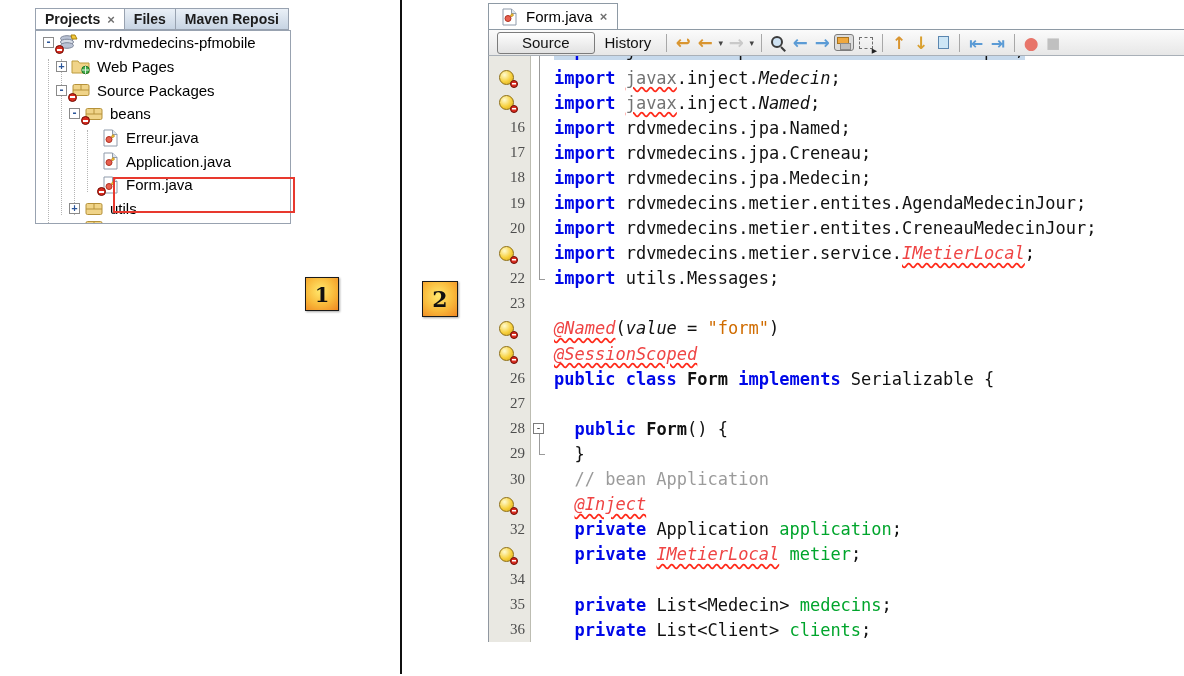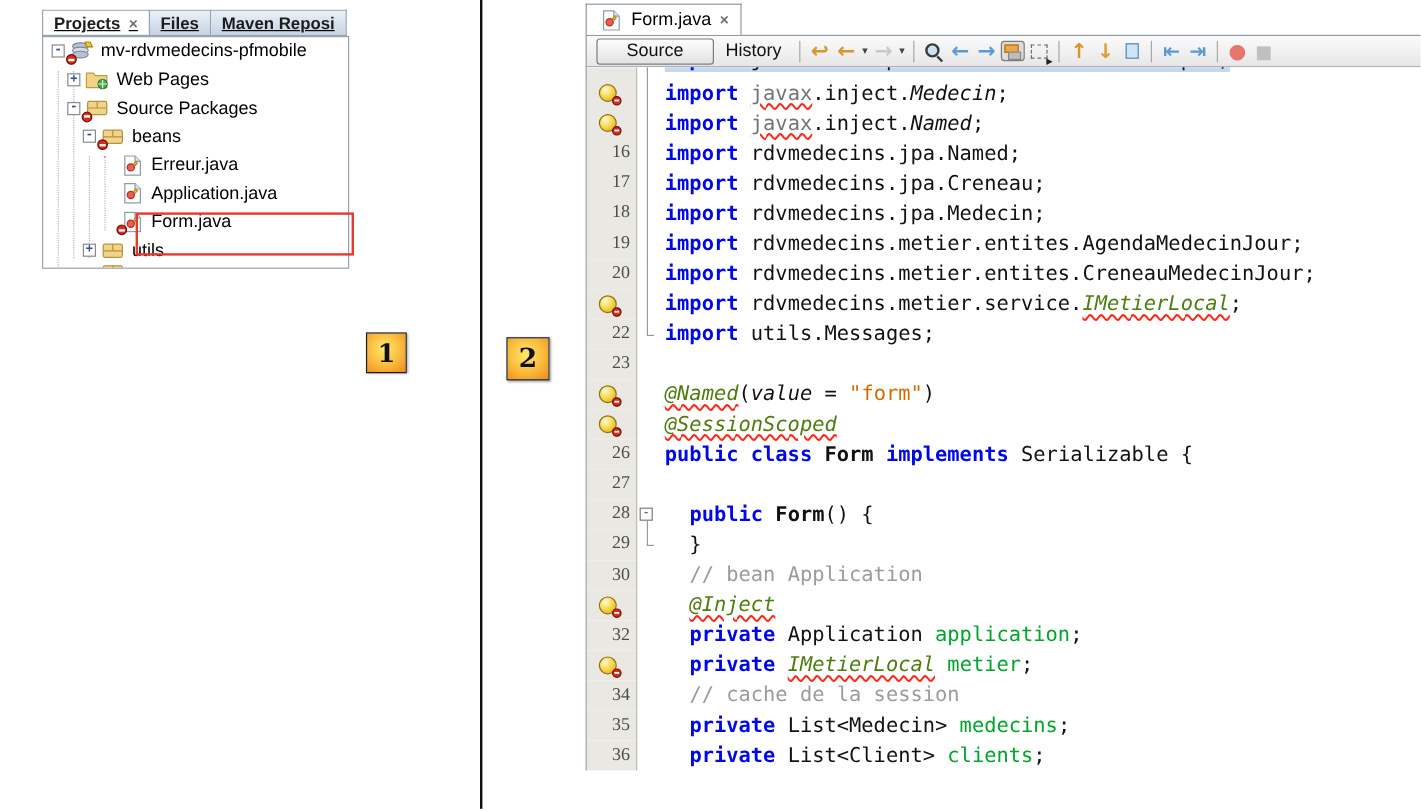--- a/index.html
+++ b/index.html
@@ -1,21 +1,21 @@
 <!DOCTYPE html>
 <html><head>
 <meta charset="utf-8">
 <style>
   html,body{margin:0;padding:0;background:#fff;}
   #page{position:relative;width:1184px;height:676px;background:#fff;overflow:hidden;
         font-family:"Liberation Sans",sans-serif;}
 
   
   #left-panel{position:absolute;left:35px;top:8px;width:256px;}
-  #left-tabs{display:flex;height:22px;width:256px;overflow:hidden;text-decoration:underline;}
+  #left-tabs{display:flex;height:22px;width:256px;overflow:hidden;}
   .ltab{display:flex;align-items:center;gap:7px;padding:0 9px;flex:none;box-sizing:border-box;
         font-weight:bold;font-size:14px;color:#1c1c1c;height:22px;
         background:linear-gradient(#eaf0f7,#c7d4e3);border:1px solid #98a2b0;border-left:none;}
   .ltab:first-child{border-left:1px solid #98a2b0;}
   .ltab.active{background:#fff;}
   .tab-close{color:#707070;font-weight:bold;font-size:13px;line-height:13px;}
   #tree{position:relative;height:192px;border:1px solid #98a2b0;background:#fff;overflow:hidden;
         font-size:15px;}
   .guide{position:absolute;width:0;border-left:1px dotted #b4b4b4;}
   .trow{height:23.7px;display:flex;align-items:center;position:relative;}
@@ -93,21 +93,21 @@
   .fold.fb::after{content:"";position:absolute;left:8px;top:18px;bottom:0;border-left:1px solid #9a9a9a;}
   .fold.fb2::before{content:"";position:absolute;left:8px;top:0;height:13px;width:5px;
        border-left:1px solid #9a9a9a;border-bottom:1px solid #9a9a9a;}
   .code-text{white-space:pre;padding-left:5px;}
   .prow .code-text{margin-top:-16px;}
   .c-kw{color:#0008e8;font-weight:bold;}
   .c-pl{color:#111;}
   .c-it{font-style:italic;color:#111;}
   .c-wavy{color:#737373;text-decoration-line:underline;text-decoration-style:wavy;
           text-decoration-color:#ff2a1a;text-underline-offset:3px;}
-  .c-unres{color:#4d7c0f;font-style:italic;text-decoration-line:underline;text-decoration-style:wavy;
+  .c-unres{color:#ef4444;font-style:italic;text-decoration-line:underline;text-decoration-style:wavy;
           text-decoration-color:#ff2a1a;text-underline-offset:3px;}
   .c-str{color:#d06c00;}
   .c-cmt{color:#9b9b9b;}
   .c-fld{color:#00a52c;}
   .c-bold{color:#111;font-weight:bold;}
   .c-sel{background:#c6d9ec;}
 </style>
 </head>
 <body>
 
@@ -433,21 +433,21 @@
             <span class="bulb"></span>
           </div>
           <div class="fold"></div>
           <div class="code-text"><span class="c-pl">  </span><span class="c-kw">private </span><span class="c-unres">IMetierLocal</span><span class="c-pl"> </span><span class="c-fld">metier</span><span class="c-pl">;</span></div>
         </div>
         <div class="crow">
           <div class="gut">
             <span class="lnum">34</span>
           </div>
           <div class="fold"></div>
-          <div class="code-text"><span class="c-pl">  </span><span class="c-cmt">// cache de la session</span></div>
+          <div class="code-text"><span class="c-pl">  </span></div>
         </div>
         <div class="crow">
           <div class="gut">
             <span class="lnum">35</span>
           </div>
           <div class="fold"></div>
           <div class="code-text"><span class="c-pl">  </span><span class="c-kw">private </span><span class="c-pl">List&lt;Medecin&gt; </span><span class="c-fld">medecins</span><span class="c-pl">;</span></div>
         </div>
         <div class="crow">
           <div class="gut">

